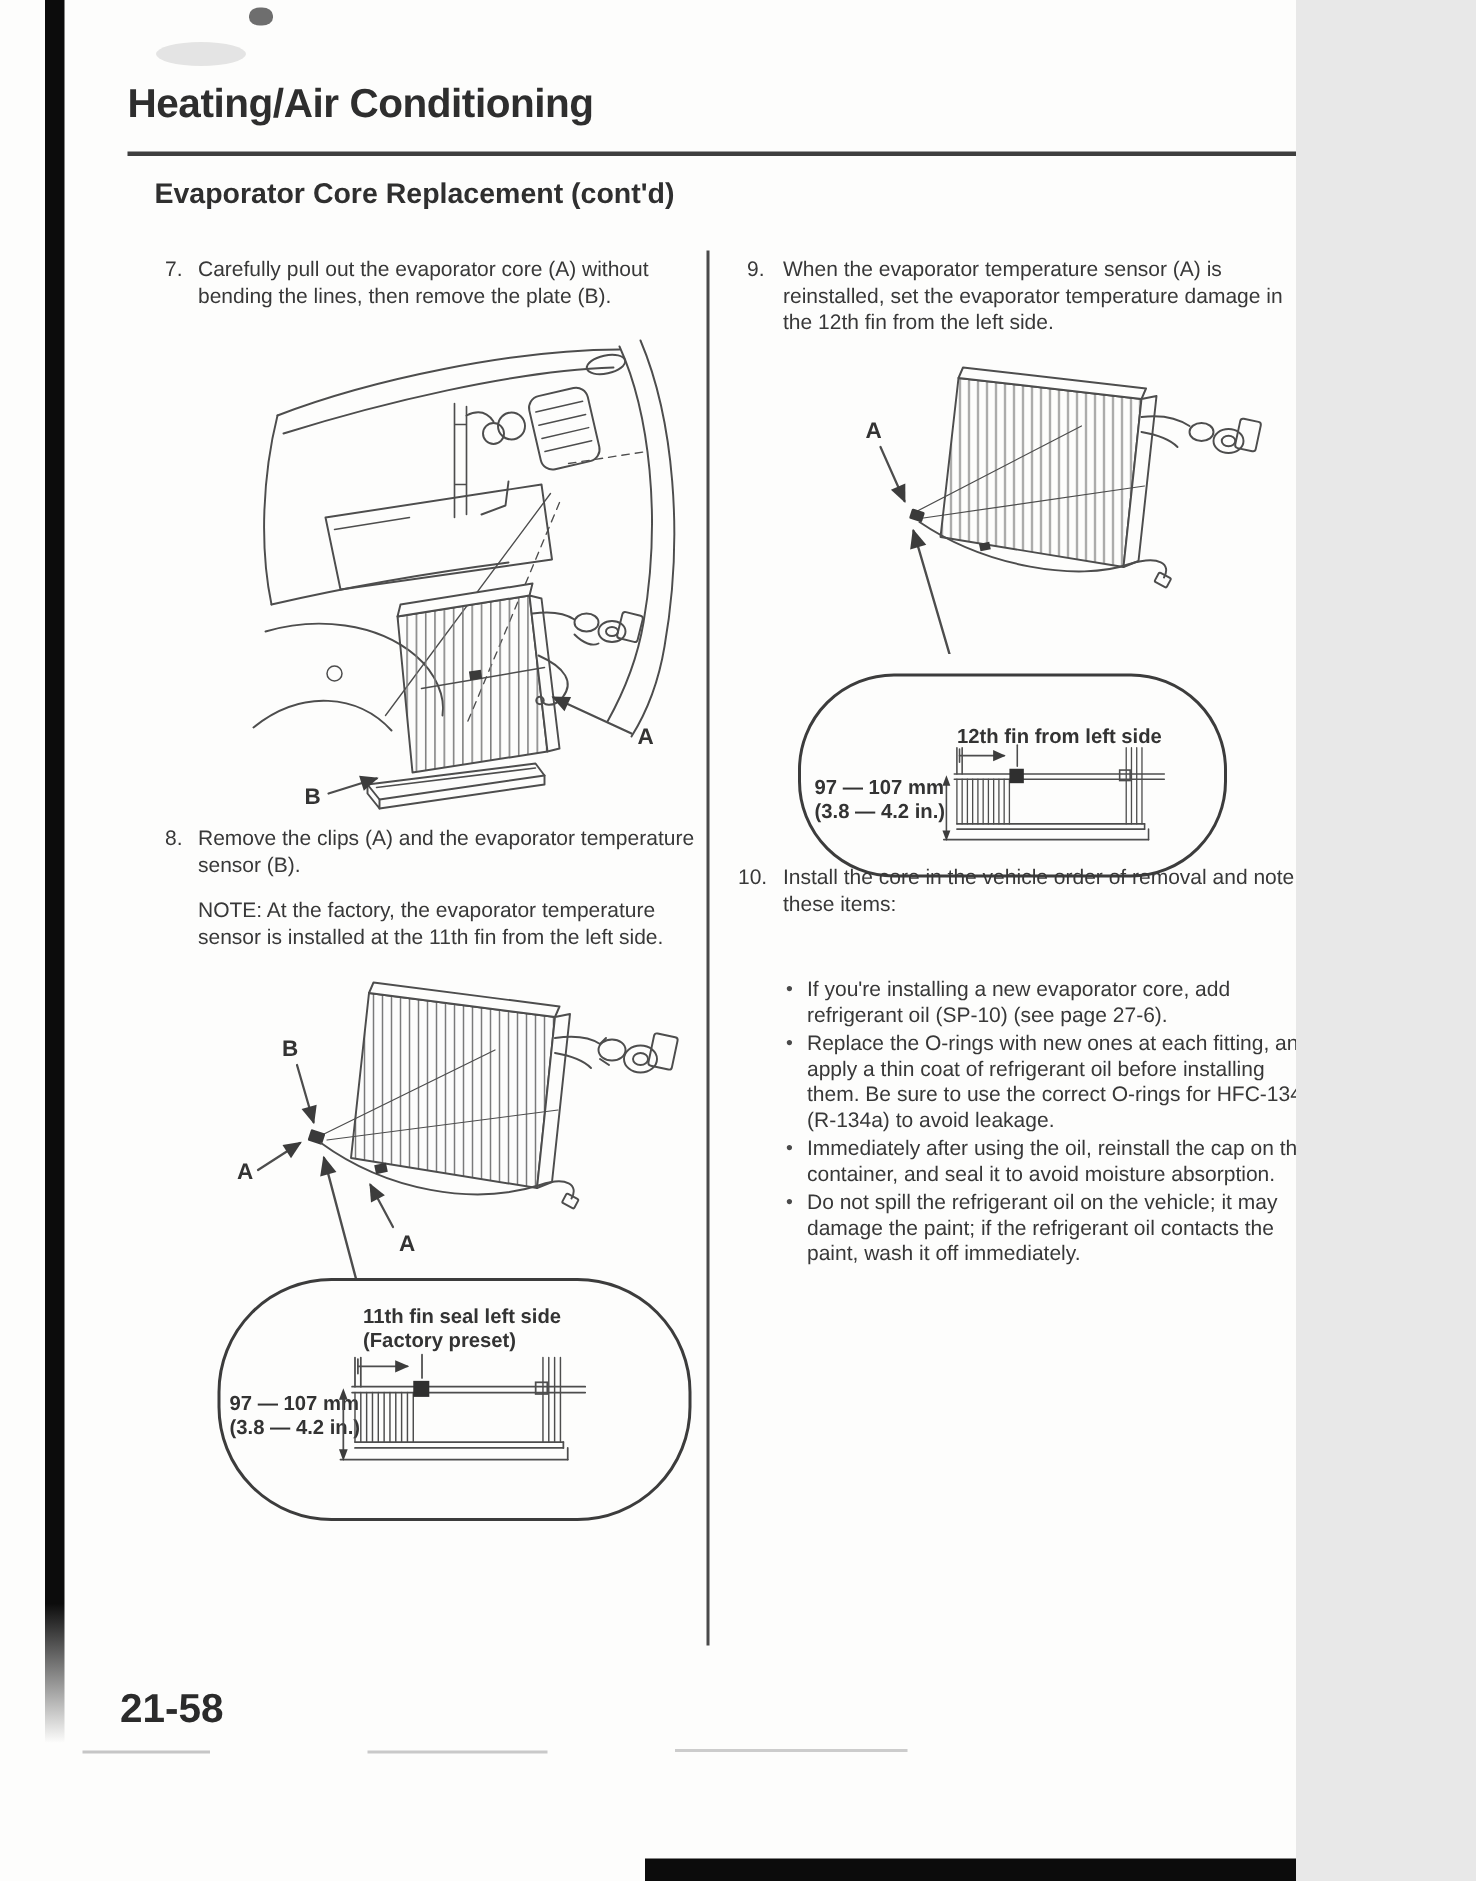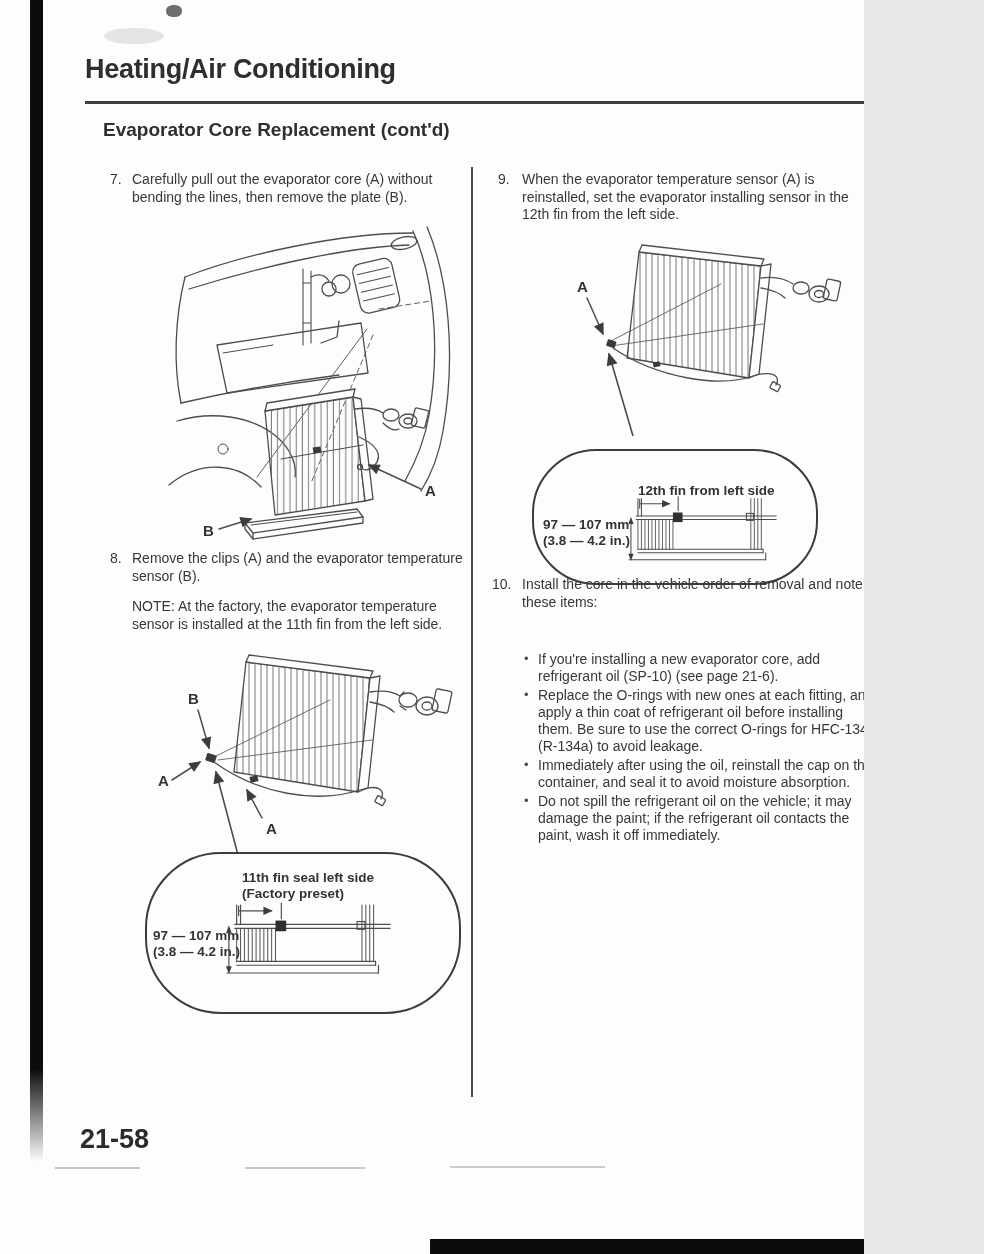--- a/index.html
+++ b/index.html
@@ -213,21 +213,21 @@
         <path d="M58 2 V18"></path>
         <path d="M4 31 V69"></path>
         <polygon points="1,33 7,33 4,25" fill="#3c3c3c" stroke="none"></polygon>
         <polygon points="1,67 7,67 4,75" fill="#3c3c3c" stroke="none"></polygon>
       </g>
     </svg>
   </div>
 
   <div class="abs step" style="left:498px;top:171px;width:372px;">
     <span class="num" style="width:24px;">9.</span>
-    <span>When the evaporator temperature sensor (A) is reinstalled, set the evaporator installing sensor in the 12th fin from the left side.</span>
+    <span>When the evaporator temperature sensor (A) is reinstalled, set the evaporator temperature damage in the 12th fin from the left side.</span>
   </div>
 
   <svg class="abs" style="left:553px;top:236px;" width="292" height="200" viewBox="0 0 292 200">
     <defs>
       <marker id="ah4" markerWidth="9" markerHeight="8" refX="7.5" refY="4" orient="auto">
         <polygon points="0.5,0.5 8.5,4 0.5,7.5" fill="#3c3c3c"></polygon>
       </marker>
       <pattern id="fins3" width="6" height="8" patternUnits="userSpaceOnUse">
         <path d="M3 0 V8" stroke="#7a7a7a" stroke-width="1"></path>
       </pattern>
@@ -284,21 +284,21 @@
       </g>
     </svg>
   </div>
 
   <div class="abs step" style="left:492px;top:576px;width:384px;">
     <span class="num" style="width:30px;">10.</span>
     <span>Install the core in the vehicle order of removal and note these items:</span>
   </div>
 
   <ul class="abs bullets" style="left:524px;top:651px;width:356px;">
-    <li>If you're installing a new evaporator core, add refrigerant oil (SP-10) (see page 21-6).</li>
+    <li>If you're installing a new evaporator core, add refrigerant oil (SP-10) (see page 27-6).</li>
     <li>Replace the O-rings with new ones at each fitting, and apply a thin coat of refrigerant oil before installing them. Be sure to use the correct O-rings for HFC-134a (R-134a) to avoid leakage.</li>
     <li>Immediately after using the oil, reinstall the cap on the container, and seal it to avoid moisture absorption.</li>
     <li>Do not spill the refrigerant oil on the vehicle; it may damage the paint; if the refrigerant oil contacts the paint, wash it off immediately.</li>
   </ul>
 
   <div class="abs pagenum">21-58</div>
 
 </div>
 
 </body></html>

